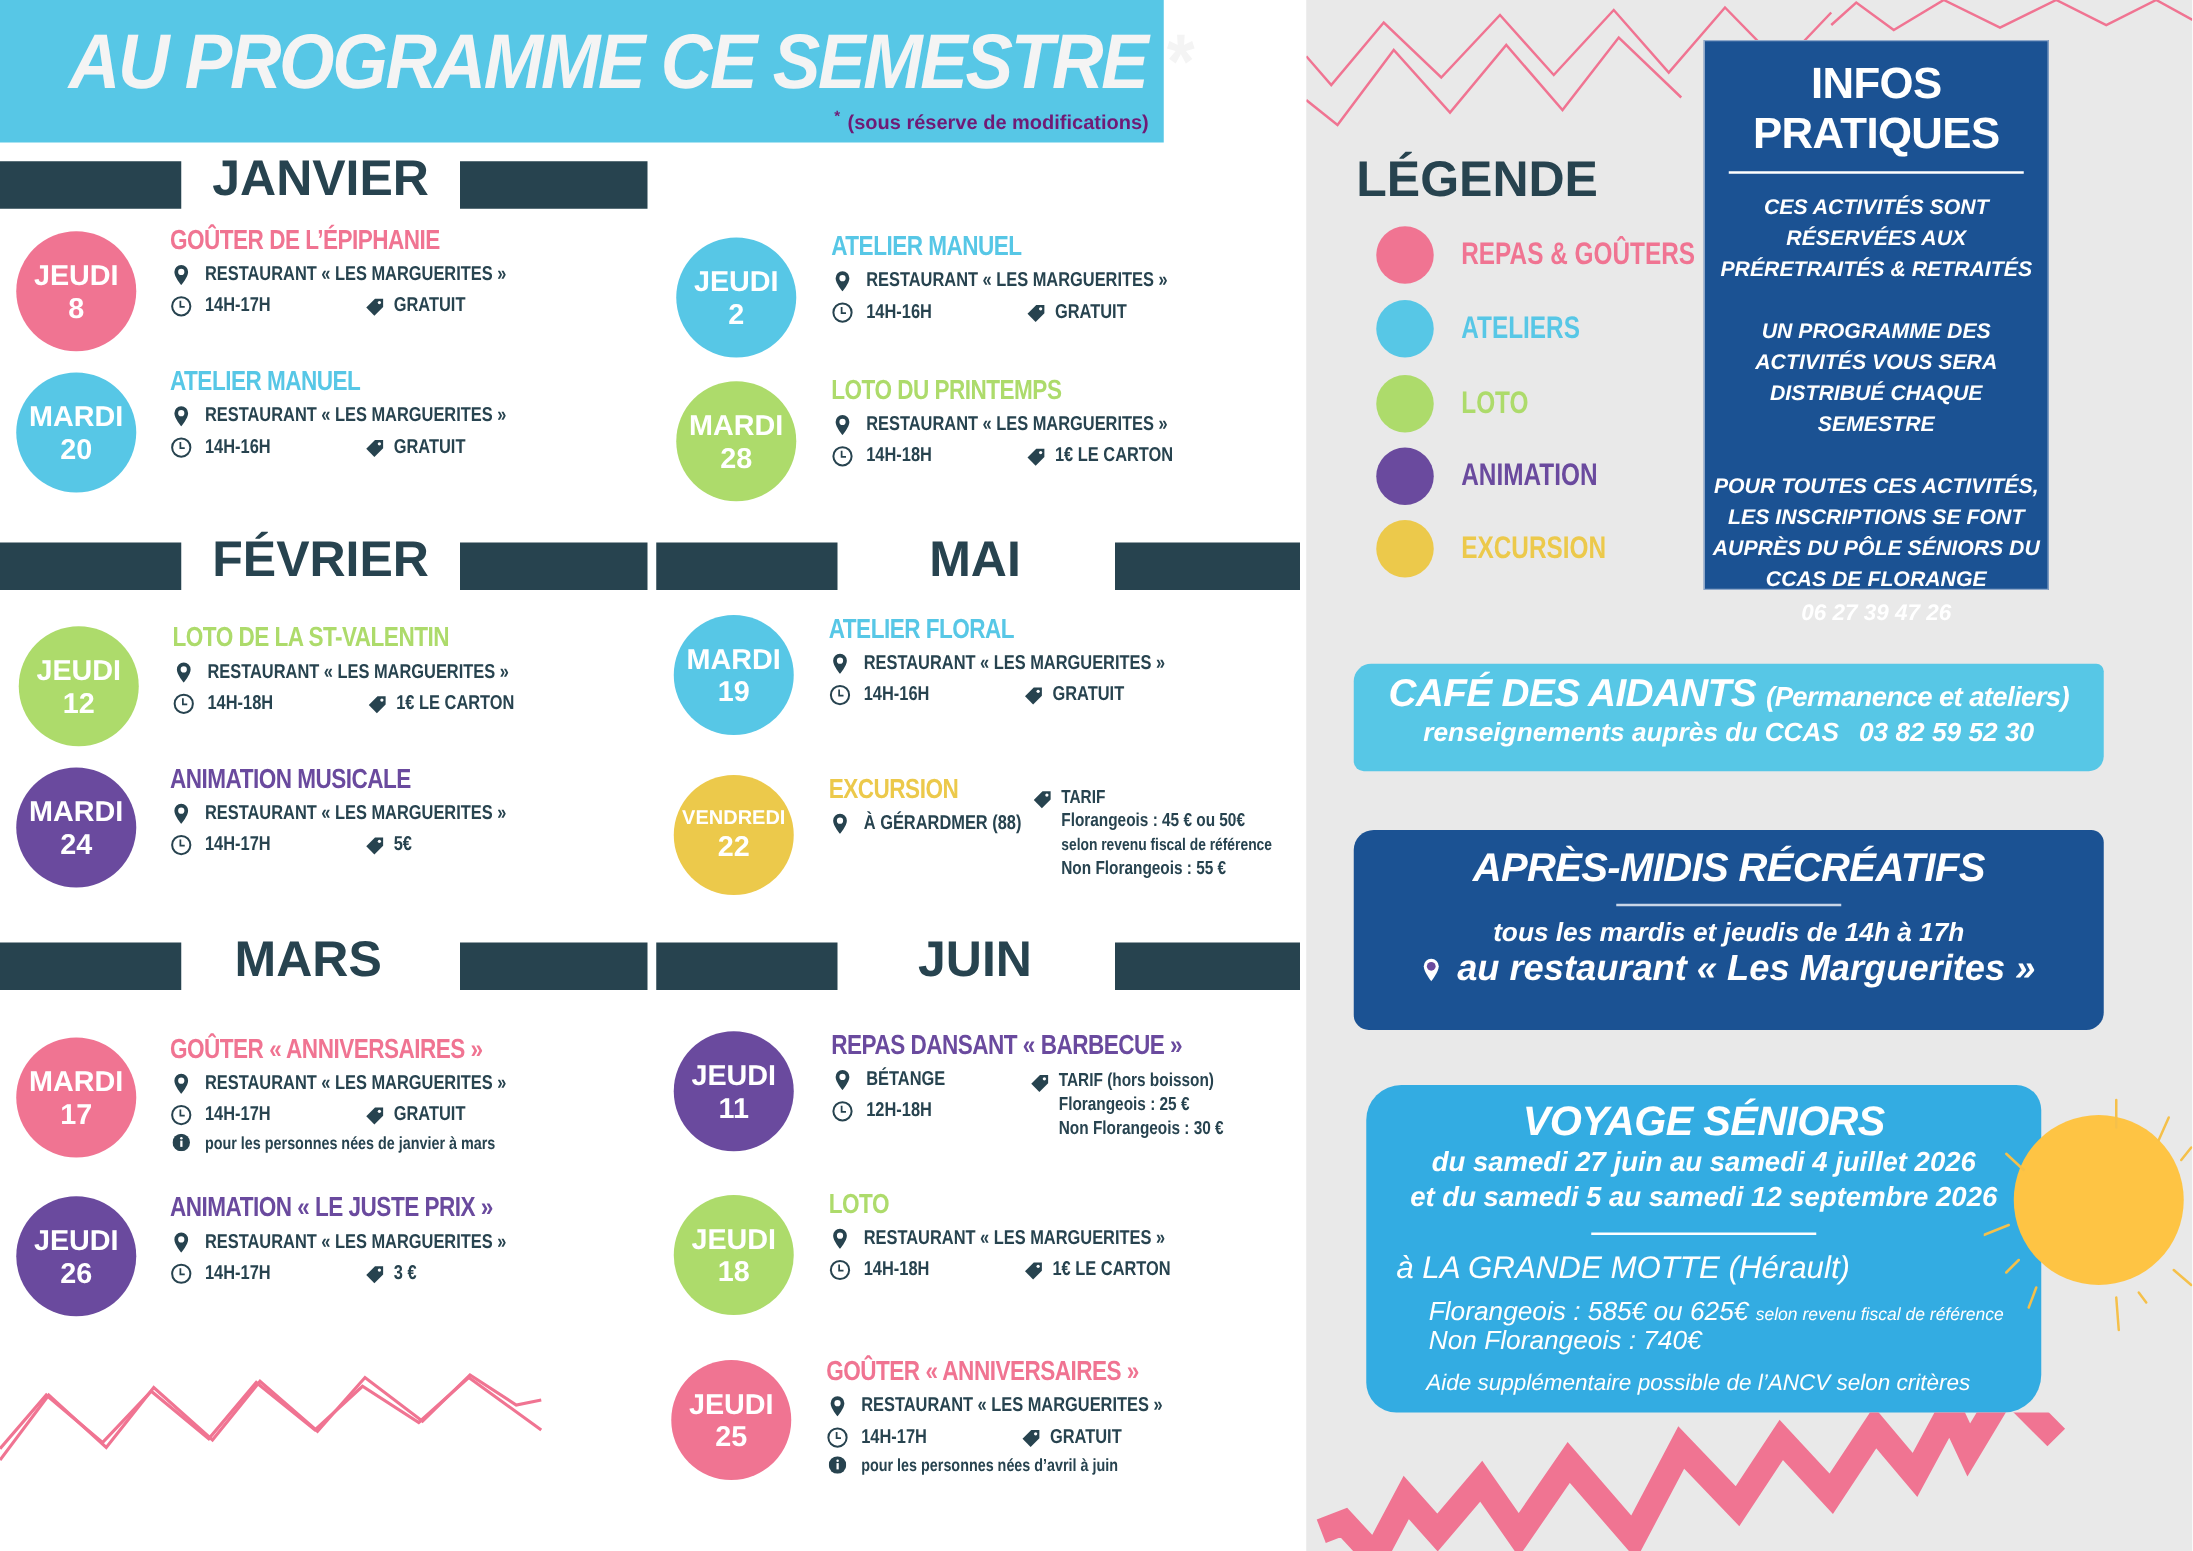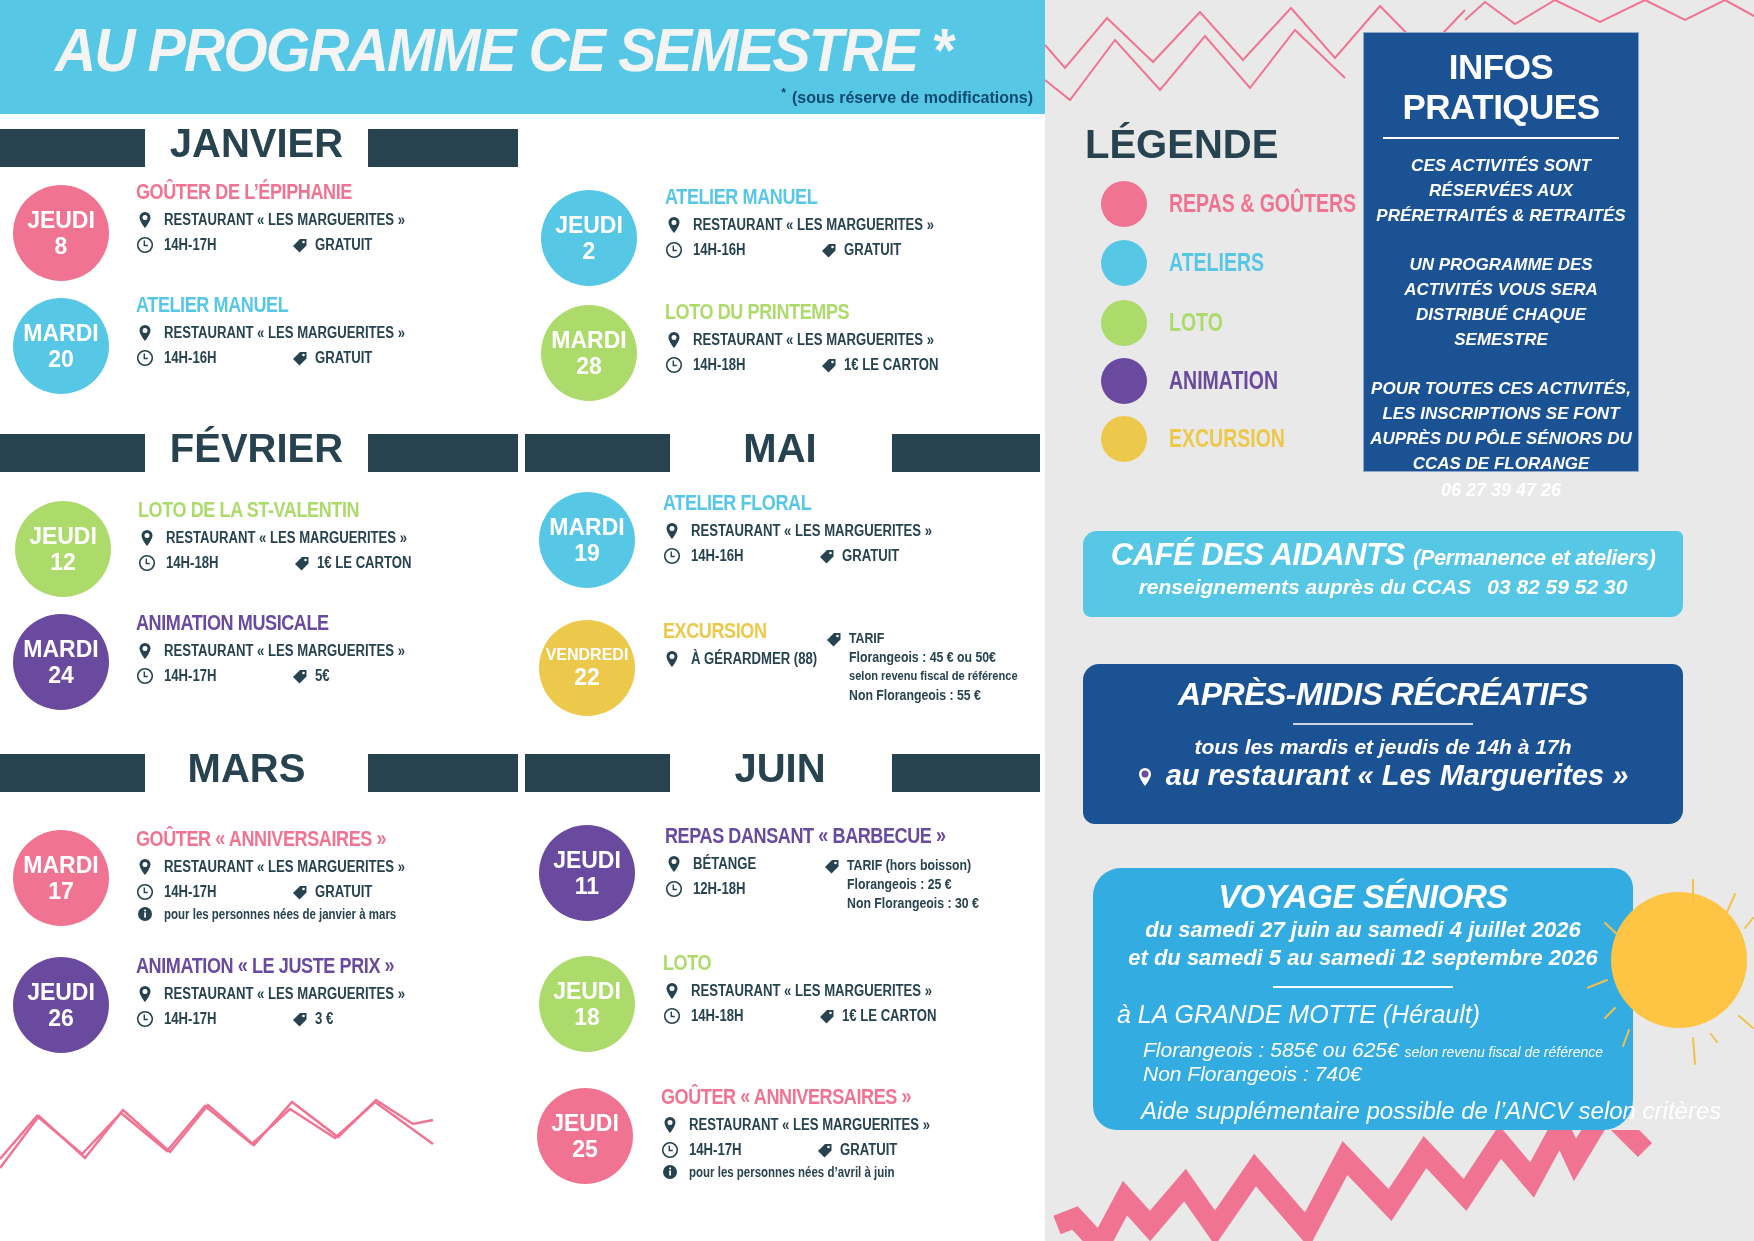--- a/index.html
+++ b/index.html
@@ -2,23 +2,23 @@
 <html><head>
 <meta charset="utf-8">
 <style>
   * { box-sizing: border-box; margin: 0; padding: 0; }
   html, body { width: 1754px; height: 1241px; overflow: hidden; }
   body { position: relative; background: #ffffff; font-family: "Liberation Sans", sans-serif; color: #27434f; }
 
   .left-page { position: absolute; left: 0; top: 0; width: 1045px; height: 1241px; background: #ffffff; overflow: hidden; }
   .right-page { position: absolute; left: 1045px; top: 0; width: 709px; height: 1241px; background: #e9e9e9; overflow: hidden; }
 
-  .header-banner { position: absolute; left: 0; top: 0; width: 1045px; height: 114px; background: #57c7e6; }
+  .header-banner { position: absolute; left: 0; top: 0; width: 931px; height: 114px; background: #57c7e6; }
   .header-title { position: absolute; left: 55px; top: 14px; font-size: 62px; font-weight: bold; font-style: italic; color: #f4f4f4; letter-spacing: -2px; white-space: nowrap; transform: scaleX(0.92); transform-origin: left top; }
-  .header-note { position: absolute; right: 12px; top: 86px; font-size: 16px; font-weight: bold; color: #0c4a6e; white-space: nowrap; }
+  .header-note { position: absolute; right: 12px; top: 86px; font-size: 16px; font-weight: bold; color: #701a75; white-space: nowrap; }
   .header-note sup { font-size: 12px; vertical-align: super; margin-right: 6px; }
 
   .month-bar { position: absolute; height: 38px; }
   .month-bar .bar-l, .month-bar .bar-r { position: absolute; top: 0; height: 38px; background: #27434f; }
   .month-bar .month-label { position: absolute; top: -8px; font-size: 40px; font-weight: bold; color: #27434f; text-align: center; white-space: nowrap; }
 
   .event { position: absolute; }
   .date-circle { position: absolute; width: 96px; height: 96px; border-radius: 50%; color: #ffffff; text-align: center; font-weight: bold; display: flex; flex-direction: column; align-items: center; justify-content: center; line-height: 1.15; }
   .date-circle .dc-day { font-size: 23px; }
   .date-circle .dc-day.small { font-size: 16px; }
@@ -66,21 +66,21 @@
   .apres-loc { font-size: 29px; font-weight: bold; font-style: italic; white-space: nowrap; }
   .apres-loc .pin { display: inline-block; width: 14px; height: 20px; margin-right: 14px; vertical-align: middle; }
 
   .voyage { left: 48px; top: 868px; width: 540px; height: 262px; background: #33ace2; border-radius: 28px 20px 30px 24px; }
   .voy-title { font-size: 33px; font-weight: bold; font-style: italic; margin-top: 10px; letter-spacing: -0.5px; }
   .voy-dates { font-size: 22px; font-weight: bold; font-style: italic; line-height: 28px; white-space: nowrap; }
   .voy-rule { width: 180px; height: 2px; background: #ffffff; margin: 14px auto 12px auto; }
   .voy-dest { font-size: 25px; font-style: italic; text-align: left; padding-left: 24px; white-space: nowrap; }
   .voy-prices { text-align: left; padding-left: 50px; font-size: 21px; font-style: italic; line-height: 22px; margin-top: 10px; white-space: nowrap; }
   .voy-prices .small { font-size: 14px; }
-  .voy-aide { font-size: 24px; font-style: italic; margin-top: 12px; text-align: left; padding-left: 48px; white-space: nowrap; }
+  .voy-aide { font-size: 18px; font-style: italic; margin-top: 12px; text-align: left; padding-left: 48px; white-space: nowrap; }
 
   .sun { position: absolute; left: 542px; top: 868px; width: 170px; height: 200px; }
 </style>
 </head>
 <body>
 
 <svg width="0" height="0" style="position:absolute">
   <defs>
     <symbol id="pin" viewBox="0 0 18 18">
         <path d="M9 1a5.5 5.5 0 0 0-5.5 5.5C3.5 10.5 9 17 9 17s5.5-6.5 5.5-10.5A5.5 5.5 0 0 0 9 1zm0 8a2.5 2.5 0 1 1 0-5 2.5 2.5 0 0 1 0 5z" fill="#27434f"></path>

